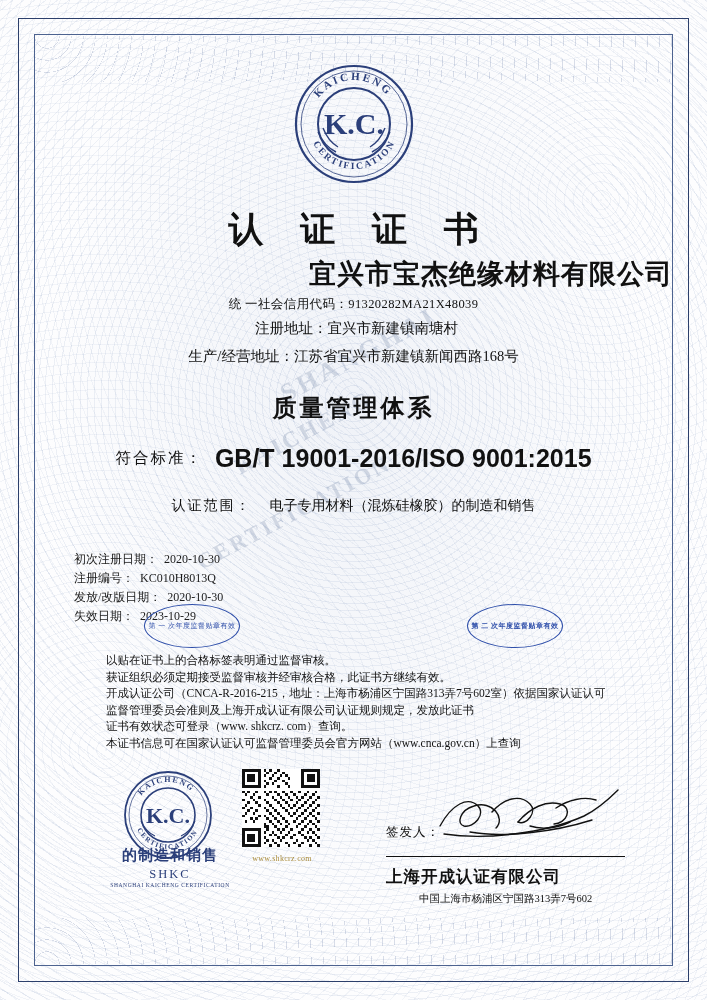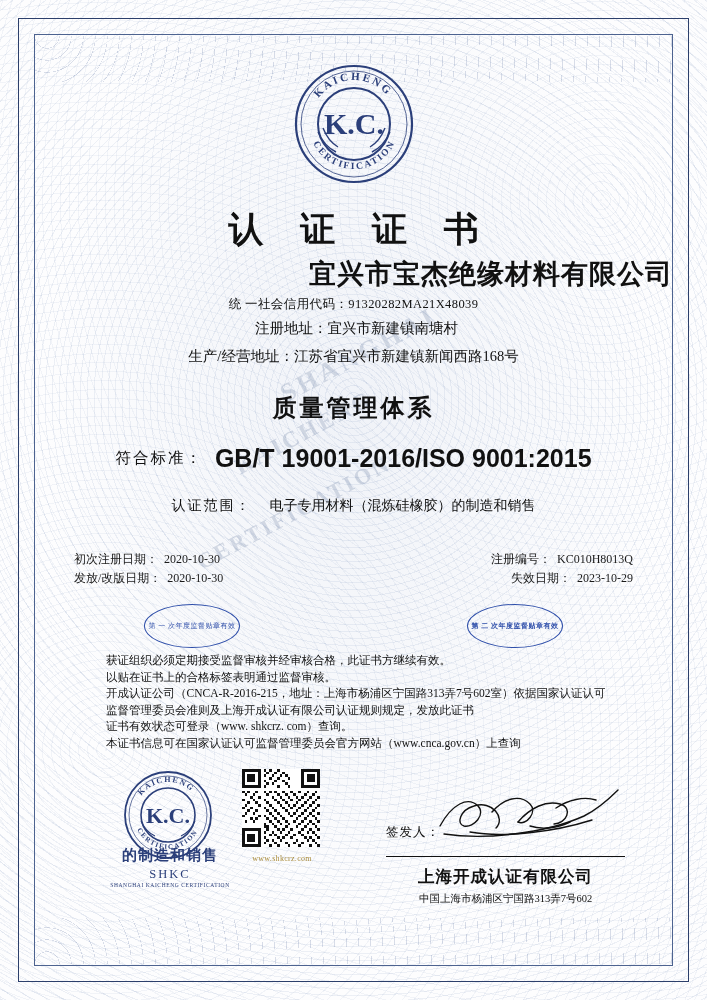--- a/index.html
+++ b/index.html
@@ -85,21 +85,21 @@
     font-size:25px;font-weight:bold;color:#111;vertical-align:middle;margin-left:8px;
   }
   .scope-row{
     position:absolute;left:0;right:0;top:462px;text-align:center;white-space:nowrap;
   }
   .scope-label{font-size:14px;color:#111;letter-spacing:2px;}
   .scope-value{font-size:14px;color:#111;margin-left:14px;}
 
   
   .dates{position:absolute;left:40px;right:40px;top:516px;font-size:12px;color:#1a1a1a;}
-  .dates .row{display:flex;justify-content:space-between;line-height:19px;}
+  .dates .row{display:flex;justify-content:flex-start;line-height:19px;flex-direction:column;}
   .dates .lbl{white-space:nowrap;}
   .dates .val{margin-left:6px;}
   .dates .left,.dates .right{display:flex;}
 
   
   .seal{
     position:absolute;width:94px;height:42px;border:1.1px solid #2f4faa;border-radius:50%;
     display:flex;flex-direction:row;align-items:center;justify-content:center;
     color:#2f4faa;font-size:7px;line-height:9px;text-align:center;letter-spacing:.5px;
   }
@@ -136,21 +136,21 @@
     font-size:8px;color:#a98b3a;letter-spacing:.3px;
   }
   .signer-label{
     position:absolute;left:352px;top:790px;font-size:12.5px;color:#111;letter-spacing:1px;
   }
   .sign-svg{position:absolute;left:400px;top:748px;}
   .sign-line{
     position:absolute;left:352px;right:48px;top:822px;border-bottom:1.2px solid #111;
   }
   .issuer{
-    position:absolute;left:352px;right:48px;top:832px;text-align:center;
+    position:absolute;left:352px;right:48px;top:832px;
     font-size:16.5px;font-weight:bold;color:#111;letter-spacing:1px;
   }
   .issuer-addr{
     position:absolute;left:352px;right:48px;top:858px;text-align:center;
     font-size:10.5px;color:#111;
   }
   
   .wm{
     position:absolute;color:rgba(120,135,170,0.28);
     font-family:"Liberation Serif", serif;font-weight:bold;
@@ -244,22 +244,22 @@
       <span>年度监督</span>
       <span>贴章有效</span>
     </div>
     <div class="seal two">
       <span>第 二 次</span>
       <span>年度监督</span>
       <span>贴章有效</span>
     </div>
 
     <div class="para">
+      <div>以贴在证书上的合格标签表明通过监督审核。</div>
       <div>获证组织必须定期接受监督审核并经审核合格，此证书方继续有效。</div>
-      <div>以贴在证书上的合格标签表明通过监督审核。</div>
       <div>开成认证公司（CNCA-R-2016-215，地址：上海市杨浦区宁国路313弄7号602室）依据国家认证认可</div>
       <div>监督管理委员会准则及上海开成认证有限公司认证规则规定，发放此证书</div>
       <div>证书有效状态可登录（www. shkcrz. com）查询。</div>
       <div>本证书信息可在国家认证认可监督管理委员会官方网站（www.cnca.gov.cn）上查询</div>
     </div>
 
     <div class="bottom-logo">
       <svg viewBox="0 0 92 92" width="92" height="92">
         <circle cx="46" cy="46" r="43" fill="none" stroke="#2b3f7a" stroke-width="1.8"></circle>
         <circle cx="46" cy="46" r="39" fill="none" stroke="#2b3f7a" stroke-width="0.7"></circle>

